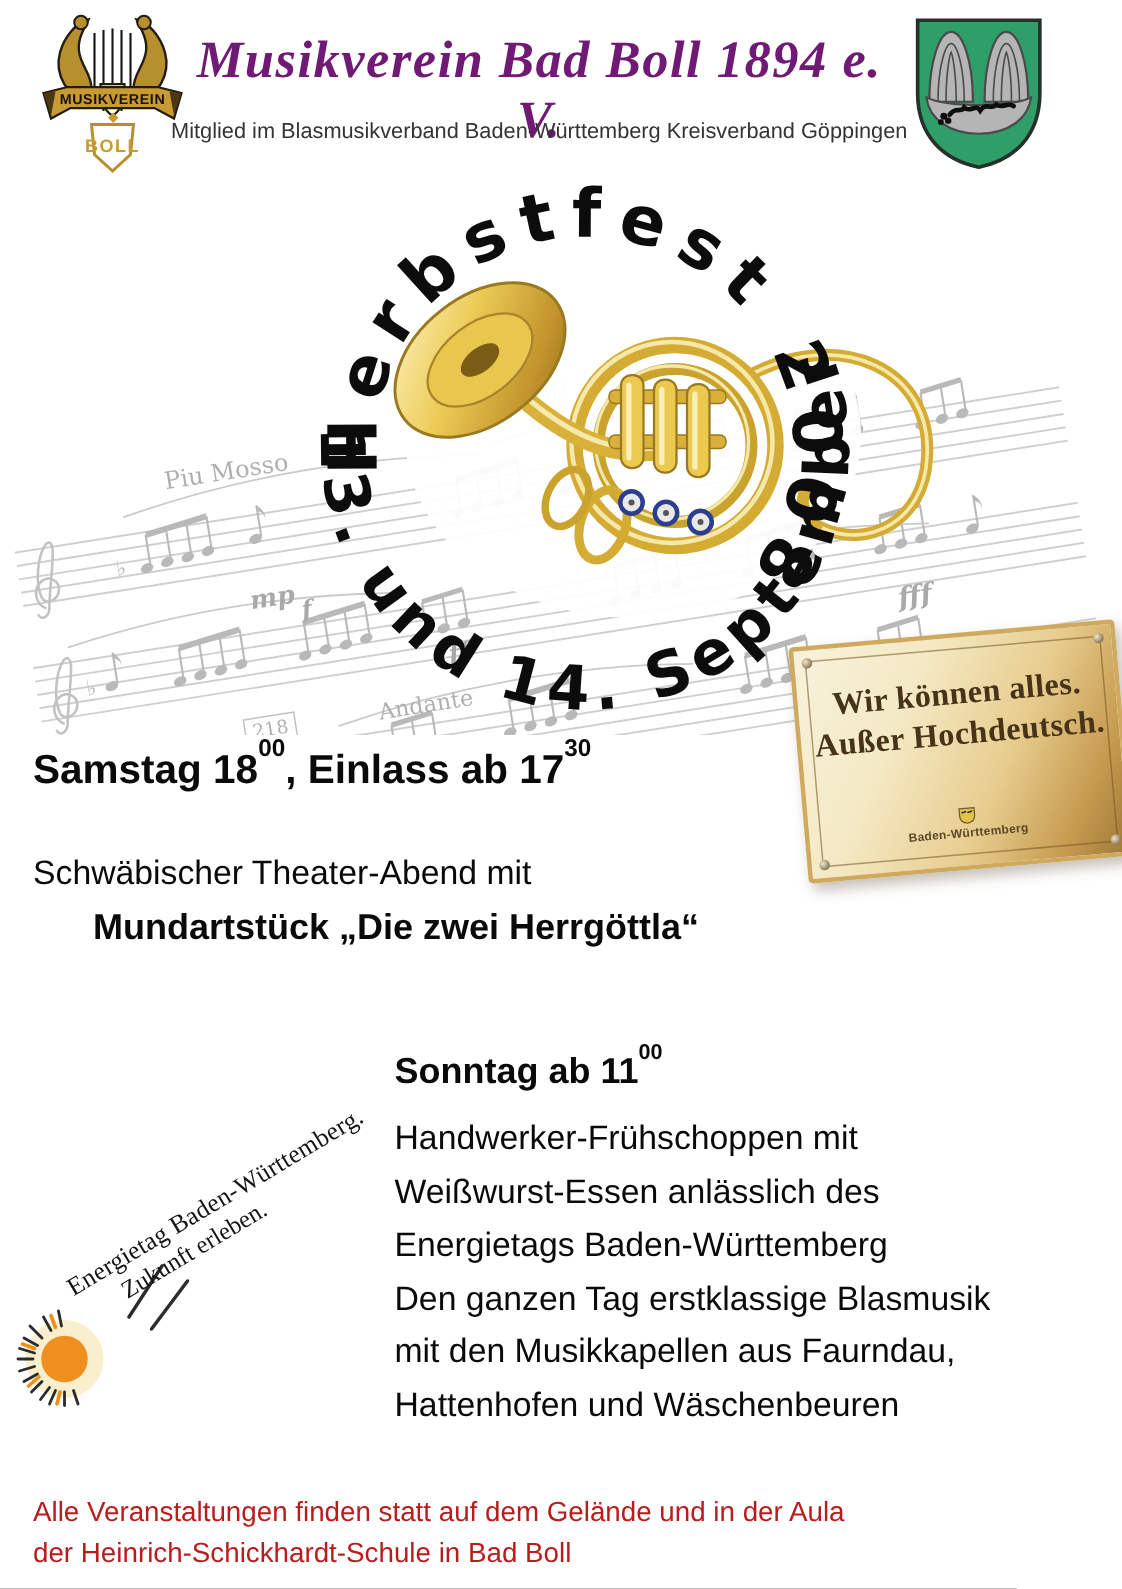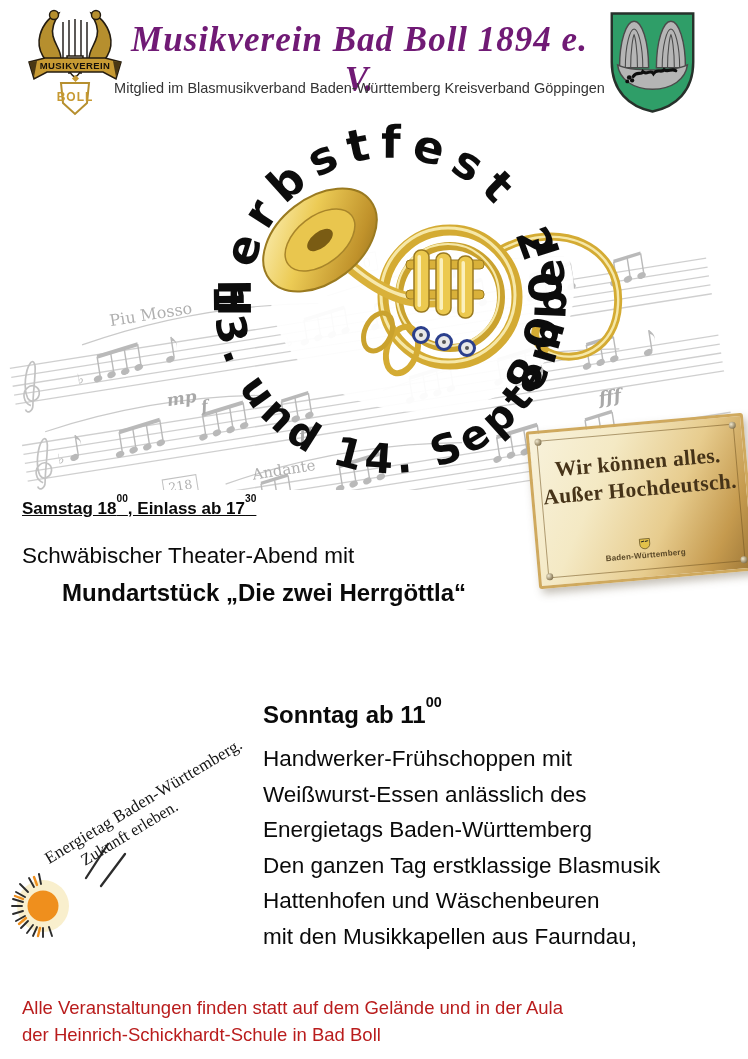--- a/index.html
+++ b/index.html
@@ -22,21 +22,21 @@
   .sign-text{position:absolute;left:0;right:0;top:24px;text-align:center;
              font-family:"Liberation Serif",serif;font-weight:700;font-size:21.5px;
              line-height:27px;color:#463318;letter-spacing:.3px;}
   .sign-brand{position:absolute;left:0;right:0;bottom:17px;text-align:center;color:#5a4827;}
   .sign-brand .t{font-size:8px;font-weight:700;letter-spacing:.2px;}
   .screw{position:absolute;width:7px;height:7px;border-radius:50%;
          background:radial-gradient(circle at 35% 35%,#efe7cd,#8a7a57 70%,#5f5238);}
 
   
   .samstag{left:22px;top:498px;}
-  .samstag .h{font-size:17px;font-weight:700;margin-bottom:18px;text-decoration:underline;}
+  .samstag .h{font-size:27px;font-weight:700;margin-bottom:34px;}
   .samstag .l{font-size:22.5px;line-height:37px;}
   .samstag .b{font-weight:700;font-size:24px;margin-left:40px;}
   .sonntag{left:263px;top:701px;}
   .sonntag .h{font-size:24px;font-weight:700;margin-bottom:12px;}
   .sonntag .l{font-size:22.5px;line-height:35.5px;}
   sup{font-size:60%;position:relative;top:-.5em;font-weight:700;}
   .footer{left:22px;top:994px;font-size:18.5px;line-height:27px;color:#b91c1c;}
 
   
   .energie{left:6px;top:784px;width:260px;height:190px;}
@@ -289,22 +289,22 @@
     <div class="l">Schwäbischer Theater-Abend mit</div>
     <div class="l b">Mundartstück „Die zwei Herrgöttla“</div>
   </div>
 
   <div class="abs sonntag">
     <div class="h"><span>Sonntag ab 11</span><sup>00</sup></div>
     <div class="l">Handwerker-Frühschoppen mit</div>
     <div class="l">Weißwurst-Essen anlässlich des</div>
     <div class="l">Energietags Baden-Württemberg</div>
     <div class="l">Den ganzen Tag erstklassige Blasmusik</div>
+    <div class="l">mit den Musikkapellen aus Faurndau,</div>
     <div class="l">Hattenhofen und Wäschenbeuren</div>
-    <div class="l">mit den Musikkapellen aus Faurndau,</div>
   </div>
 
   <div class="abs energie">
     <svg width="260" height="190" viewBox="0 0 260 190">
       <circle cx="37" cy="122" r="26" fill="#f9efcd"></circle>
       <circle cx="37" cy="122" r="15.5" fill="#ef8f1d"></circle>
       <g stroke="#2c2c2c" stroke-width="1.9" stroke-linecap="round">
         <line x1="35" y1="100" x2="33" y2="90"></line>
           <line x1="28" y1="103" x2="23" y2="94"></line>
         <line x1="22" y1="108" x2="14" y2="100"></line>

